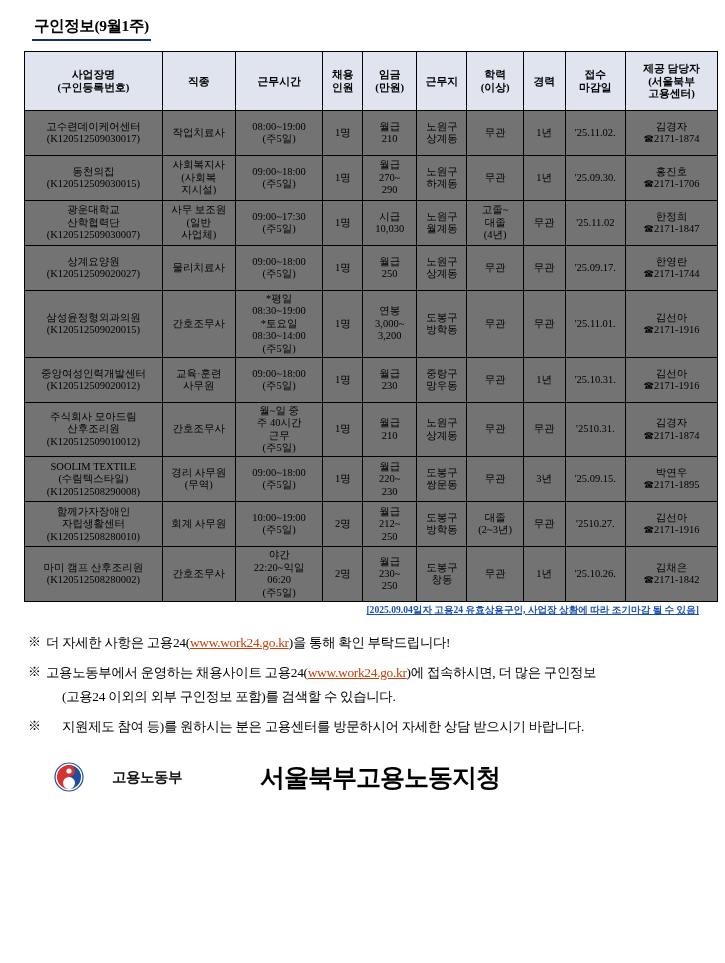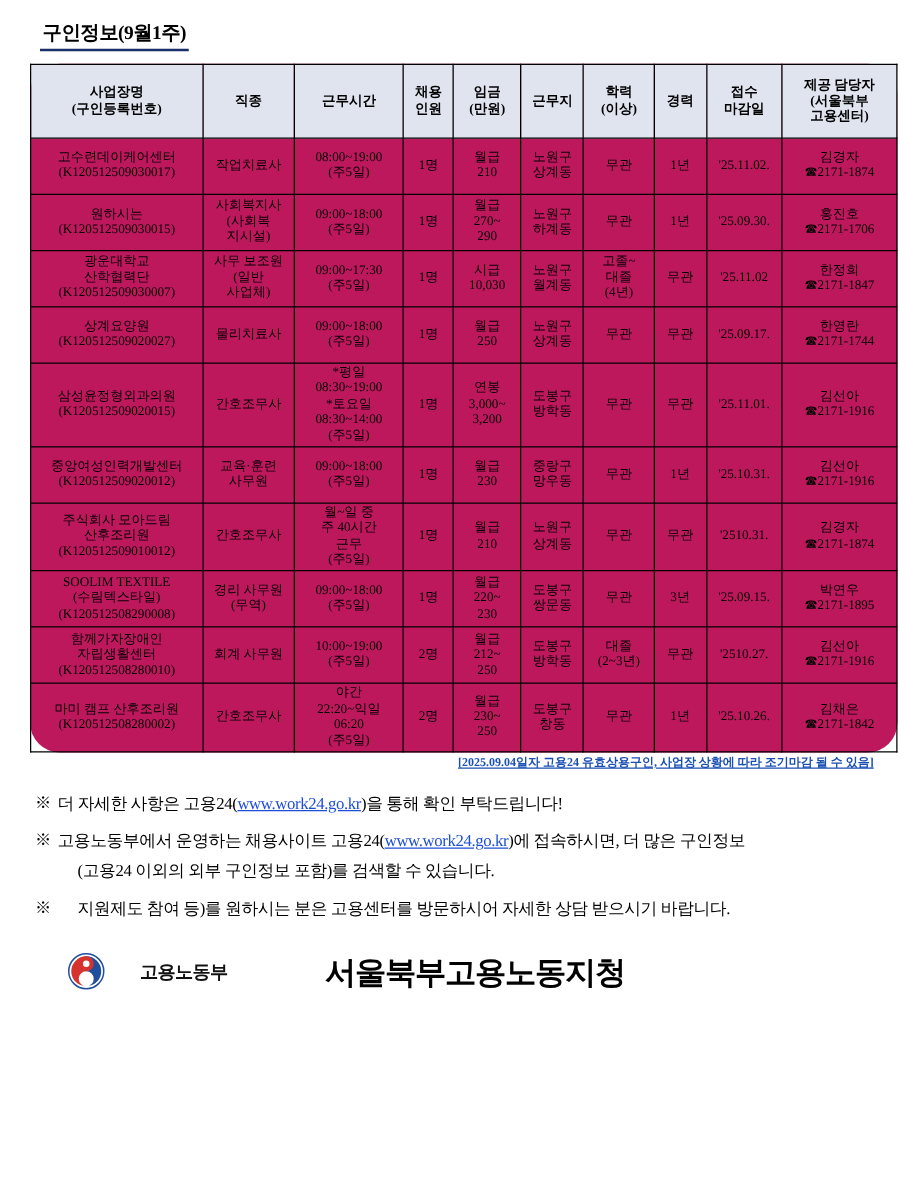--- a/index.html
+++ b/index.html
@@ -37,22 +37,21 @@
     display: inline-block;
     color: #000;
   }
 
   
   table.jobs {
     border-collapse: collapse;
     margin: 10px 0 0 6px;
     width: 694px;
     table-layout: fixed;
-    background: #be185d;
-    border-radius: 24px;
+    background: #737373;
   }
   table.jobs th, table.jobs td {
     border: 1px solid #000000;
     text-align: center;
     vertical-align: middle;
     font-size: 10.5px;
     line-height: 1.18;
     padding: 2px 1px;
     word-break: keep-all;
   }
@@ -107,21 +106,21 @@
     font-size: 13px;
   }
   .note-body {
     flex: 1;
   }
   .note-indent {
     display: block;
     text-indent: 16px;
   }
   .lnk {
-    color: #1d4ed8;
+    color: #c2410c;
     text-decoration: underline;
   }
 
   .contact {
     margin: 16px 4px 0 10px;
     font-size: 14px;
     font-weight: bold;
     letter-spacing: -0.3px;
   }
   .contact .circ {
@@ -251,21 +250,21 @@
           </td>
           <td>1년</td>
           <td>'25.11.02.</td>
           <td>
             <span class="small-line">김경자</span>
             <span class="small-line">☎2171-1874</span>
           </td>
         </tr>
         <tr>
           <td>
-            <span class="small-line">원하시는</span>
+            <span class="small-line">동천의집</span>
             <span class="biz-code">(K120512509030015)</span>
           </td>
           <td>
             <span class="small-line">사회복지사</span>
             <span class="small-line">(사회복</span>
             <span class="small-line">지시설)</span>
           </td>
           <td>
             <span class="small-line">09:00~18:00</span>
             <span class="small-line">(주5일)</span>

